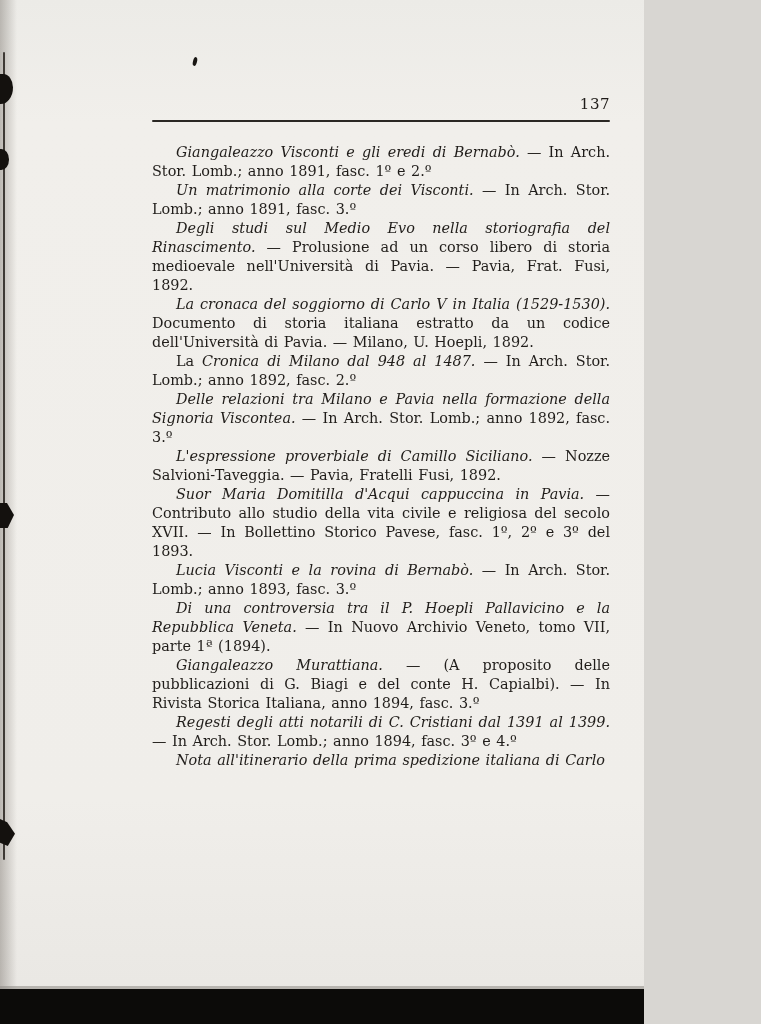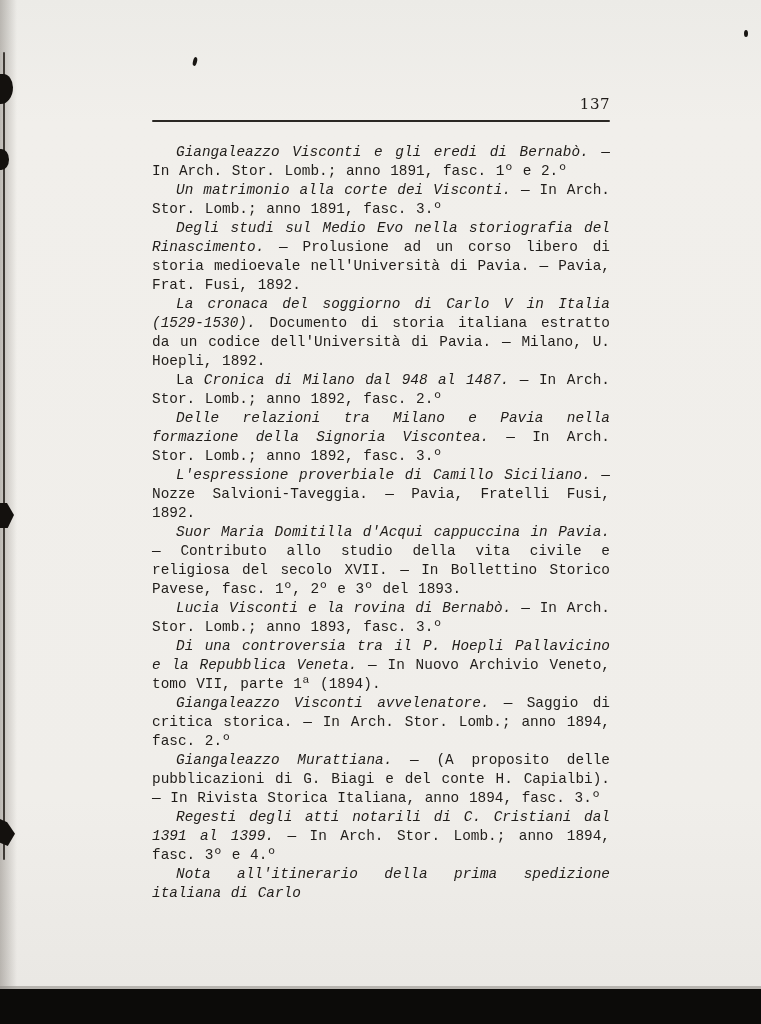--- a/index.html
+++ b/index.html
@@ -4,21 +4,21 @@
 <style>
   * { box-sizing: border-box; }
   html, body { margin: 0; padding: 0; }
   body {
     width: 761px; height: 1024px;
     background: #d8d6d2;
     font-family: "DejaVu Serif", "Liberation Serif", serif;
   }
   .scan-page {
     position: relative;
-    width: 761px; height: 1024px;
+    width: 644px; height: 1024px;
     overflow: hidden;
     background: linear-gradient(180deg, #ecebe7 0%, #f1efeb 12%, #f0eeea 78%, #eae8e4 96%, #e2e0dc 100%);
     color: #201d1a;
   }
   
   .edge-shade {
     position: absolute; left: 0; top: 0; bottom: 0; width: 17px;
     background: linear-gradient(to right, rgba(66,58,50,0.30), rgba(66,58,50,0));
     pointer-events: none;
   }
@@ -58,21 +58,21 @@
     background: #2b2824;
     border-radius: 1px;
   }
   .entries {
     margin-top: 21px;
     font-size: 14.4px;
     line-height: 19px;
     text-align: justify;
     word-spacing: 1px;
   }
-  p.entry { margin: 0; text-indent: 24px; font-family: Liberation Mono, monospace; }
+  p.entry { margin: 0; text-indent: 24px; }
   .seg-italic { font-style: italic; }
   .seg-normal { font-style: normal; }
 </style>
 </head>
 <body>
 
 <div class="scan-page">
 
   <div class="edge-shade"></div>
   <div class="edge-line"></div>
@@ -90,21 +90,20 @@
         <p class="entry"><span class="seg-italic">Giangaleazzo Visconti e gli eredi di Bernabò.</span><span class="seg-normal"> — In Arch. Stor. Lomb.; anno 1891, fasc. 1º e 2.º</span></p>
         <p class="entry"><span class="seg-italic">Un matrimonio alla corte dei Visconti.</span><span class="seg-normal"> — In Arch. Stor. Lomb.; anno 1891, fasc. 3.º</span></p>
         <p class="entry"><span class="seg-italic">Degli studi sul Medio Evo nella storiografia del Rinascimento.</span><span class="seg-normal"> — Prolusione ad un corso libero di storia medioevale nell'Università di Pavia. — Pavia, Frat. Fusi, 1892.</span></p>
         <p class="entry"><span class="seg-italic">La cronaca del soggiorno di Carlo V in Italia (1529-1530).</span><span class="seg-normal"> Documento di storia italiana estratto da un codice dell'Università di Pavia. — Milano, U. Hoepli, 1892.</span></p>
         <p class="entry"><span class="seg-normal">La </span><span class="seg-italic">Cronica di Milano dal 948 al 1487.</span><span class="seg-normal"> — In Arch. Stor. Lomb.; anno 1892, fasc. 2.º</span></p>
         <p class="entry"><span class="seg-italic">Delle relazioni tra Milano e Pavia nella formazione della Signoria Viscontea.</span><span class="seg-normal"> — In Arch. Stor. Lomb.; anno 1892, fasc. 3.º</span></p>
         <p class="entry"><span class="seg-italic">L'espressione proverbiale di Camillo Siciliano.</span><span class="seg-normal"> — Nozze Salvioni-Taveggia. — Pavia, Fratelli Fusi, 1892.</span></p>
         <p class="entry"><span class="seg-italic">Suor Maria Domitilla d'Acqui cappuccina in Pavia.</span><span class="seg-normal"> — Contributo allo studio della vita civile e religiosa del secolo XVII. — In Bollettino Storico Pavese, fasc. 1º, 2º e 3º del 1893.</span></p>
         <p class="entry"><span class="seg-italic">Lucia Visconti e la rovina di Bernabò.</span><span class="seg-normal"> — In Arch. Stor. Lomb.; anno 1893, fasc. 3.º</span></p>
         <p class="entry"><span class="seg-italic">Di una controversia tra il P. Hoepli Pallavicino e la Repubblica Veneta.</span><span class="seg-normal"> — In Nuovo Archivio Veneto, tomo VII, parte 1ª (1894).</span></p>
-        <p class="entry"><span class="seg-italic">Giangaleazzo Visconti avvelenatore.</span><span class="seg-normal"> — Saggio di critica storica. — In Arch. Stor. Lomb.; anno 1894, fasc. 2.º</span></p>
         <p class="entry"><span class="seg-italic">Giangaleazzo Murattiana.</span><span class="seg-normal"> — (A proposito delle pubblicazioni di G. Biagi e del conte H. Capialbi). — In Rivista Storica Italiana, anno 1894, fasc. 3.º</span></p>
         <p class="entry"><span class="seg-italic">Regesti degli atti notarili di C. Cristiani dal 1391 al 1399.</span><span class="seg-normal"> — In Arch. Stor. Lomb.; anno 1894, fasc. 3º e 4.º</span></p>
         <p class="entry"><span class="seg-italic">Nota all'itinerario della prima spedizione italiana di Carlo</span></p>
       </div>
   </div>
 
   <div class="bottom-bar"></div>
 </div>
 
 </body></html>

